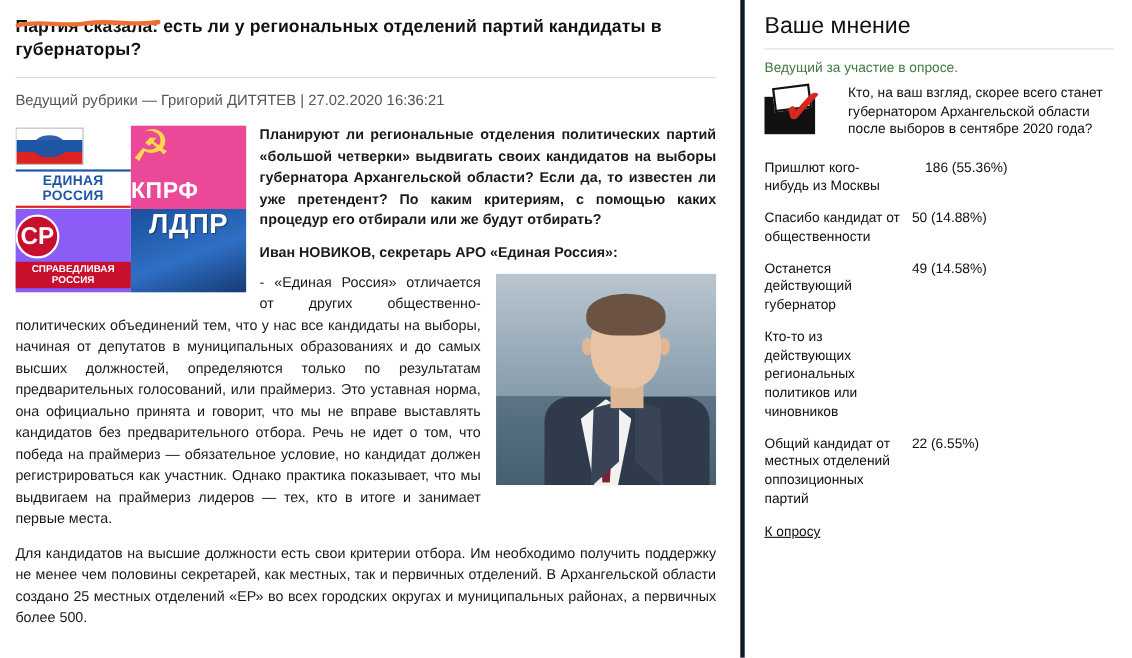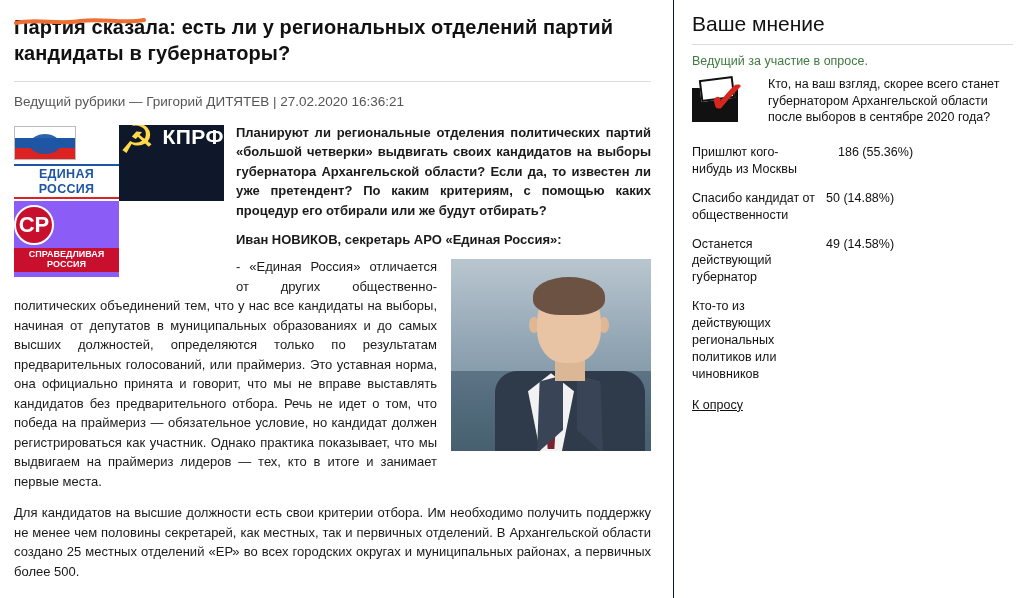--- a/index.html
+++ b/index.html
@@ -17,21 +17,21 @@
     width: 1029px;
     height: 598px;
   }
   
   .article {
     width: 673px;
     padding: 14px 22px 0 14px;
     position: relative;
   }
   .article-title {
-    font-size: 20px;
+    font-size: 16px;
     font-weight: 700;
     line-height: 1.32;
     color: #111;
     margin: 0 0 14px 0;
     letter-spacing: 0.1px;
   }
   .hr {
     border: 0;
     border-top: 1px solid #dcdcdc;
     margin: 0 0 12px 0;
@@ -98,21 +98,21 @@
     font-weight: 700;
     color: #1c56a5;
     letter-spacing: .3px;
     border-top: 2px solid #1c56a5;
     border-bottom: 2px solid #d22;
     padding: 1px 3px;
     line-height: 1.15;
     text-align: center;
   }
   
-  .logo-kprf { background: #0f172a; flex-direction: row; }
+  .logo-kprf { background: #ec4899; flex-direction: column; }
   .kprf-emblem {
     width: 44px; height: 40px;
     position: relative;
     margin-bottom: 3px;
   }
   .kprf-emblem:before {
     content: "\262D";
     position: absolute; left: 0; top: -6px;
     font-size: 40px; color: #ffd94a; line-height: 1;
   }
@@ -212,21 +212,21 @@
   }
   .p-lapel-r {
     position: absolute; left: 126px; top: 116px;
     width: 26px; height: 78px; background: #394556;
     clip-path: polygon(0 0, 0 70%, 100% 100%, 90% 8%);
   }
   .para { margin: 0 0 12px 0; }
   
   .poll {
     width: 356px;
-    border-left: 1px solid #0f172a;
+    border-left: 4px solid #0f172a;
     padding: 12px 16px 0 18px;
   }
   .poll-title {
     font-size: 21px;
     font-weight: 400;
     color: #111;
     margin: 0 0 8px 0;
   }
   .poll-hr {
     border: 0; border-top: 1px solid #dcdcdc;
@@ -326,20 +326,23 @@
         <div class="er-text">ЕДИНАЯ РОССИЯ</div>
       </div>
       <div class="logo-cell logo-kprf">
         <div class="kprf-emblem"></div>
         <div class="kprf-text">КПРФ</div>
       </div>
       <div class="logo-cell logo-sr">
         <div class="sr-circle">СР</div>
         <div class="sr-text">СПРАВЕДЛИВАЯ РОССИЯ</div>
       </div>
+      <div class="logo-cell logo-ldpr">
+        <div class="ldpr-text">ЛДПР</div>
+      </div>
     </div>
 
     <p class="lead">Планируют ли региональные отделения политических партий «большой четверки» выдвигать своих кандидатов на выборы губернатора Архангельской области? Если да, то известен ли уже претендент? По каким критериям, с помощью каких процедур его отбирали или же будут отбирать?</p>
     <p class="speaker">Иван НОВИКОВ, секретарь АРО «Единая Россия»:</p>
 
     <div class="portrait">
       <div class="p-bg"></div>
       <div class="p-body"></div>
       <div class="p-shirt"></div>
       <div class="p-tie"></div>
@@ -387,17 +390,21 @@
 
     <div class="opt">
       <div class="opt-label">Останется действующий губернатор</div>
       <div class="opt-val">49 (14.58%)</div>
     </div>
 
     <div class="opt">
       <div class="opt-label">Кто-то из действующих региональных политиков или чиновников</div>
     </div>
 
+    <div class="opt">
+      <div class="opt-label">Общий кандидат от местных отделений оппозиционных партий</div>
+      <div class="opt-val">22 (6.55%)</div>
+    </div>
 
     <a class="link-poll" href="#">К опросу</a>
   </div>
 
 </div>
 
 </body></html>

